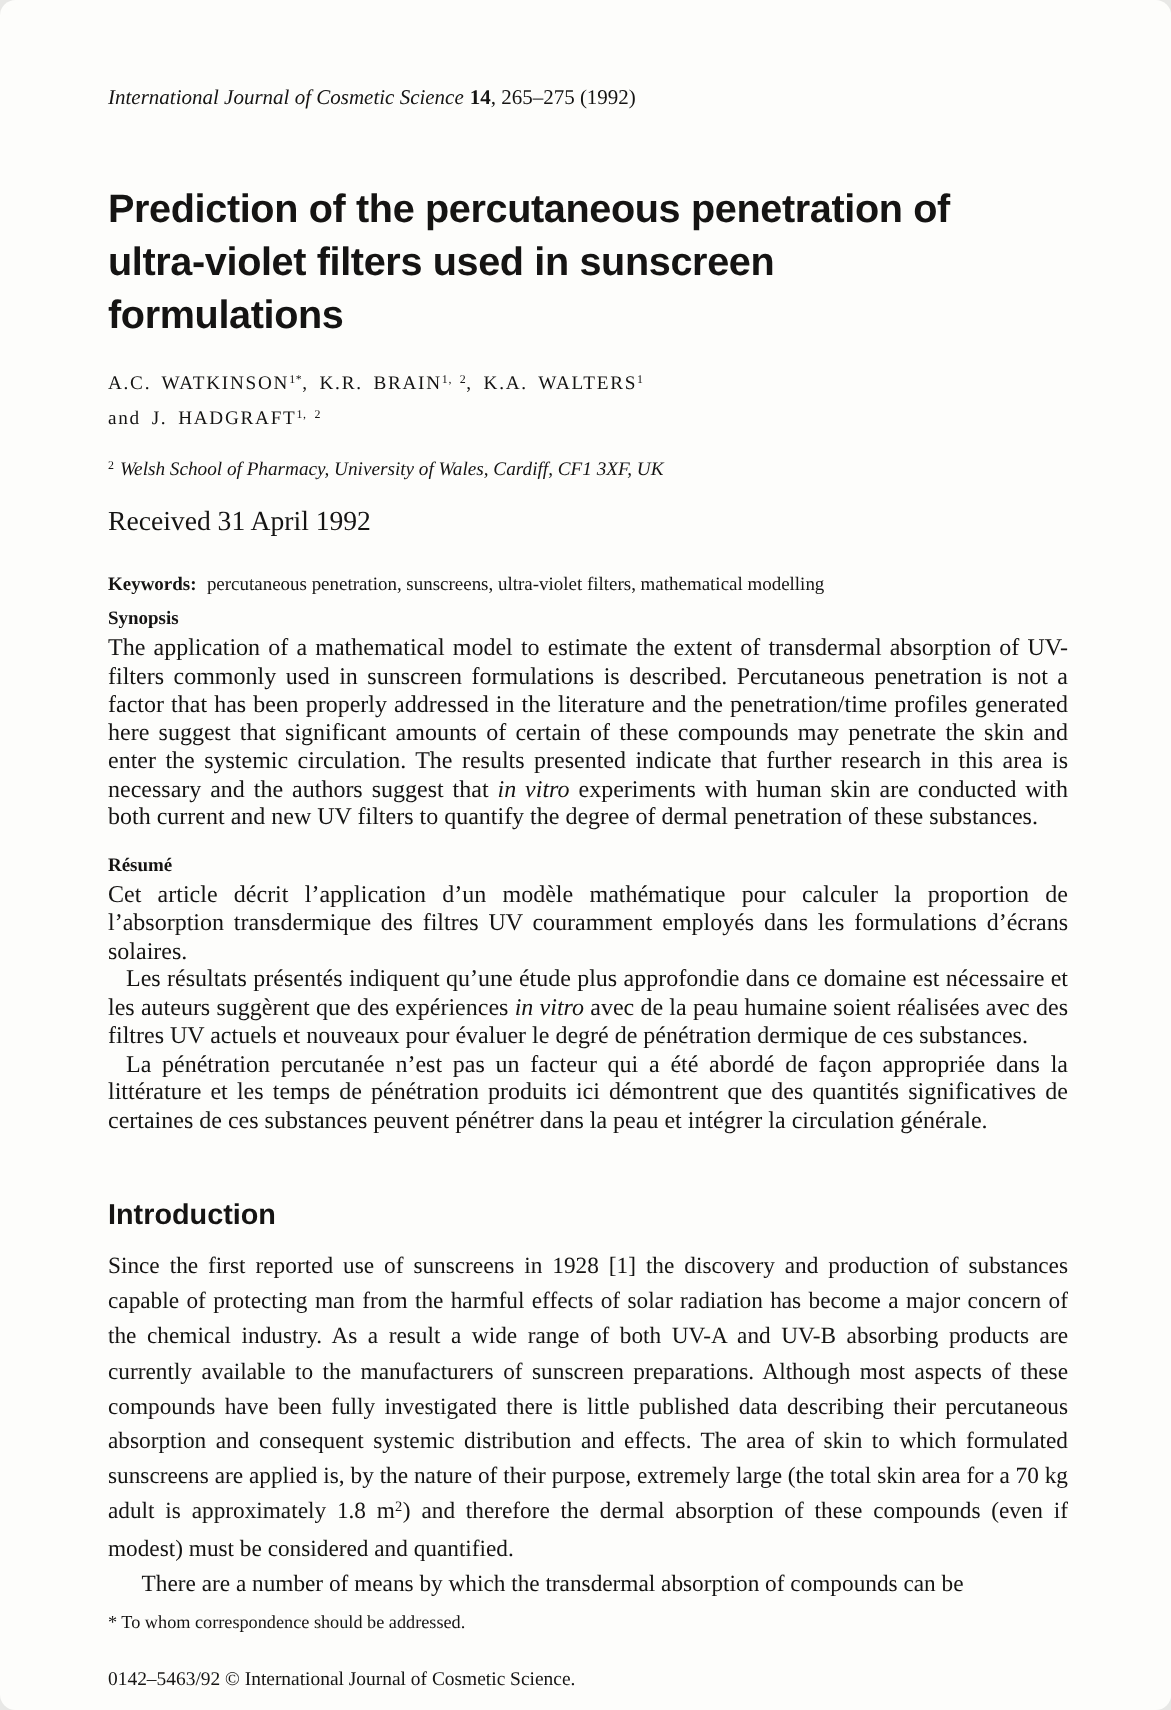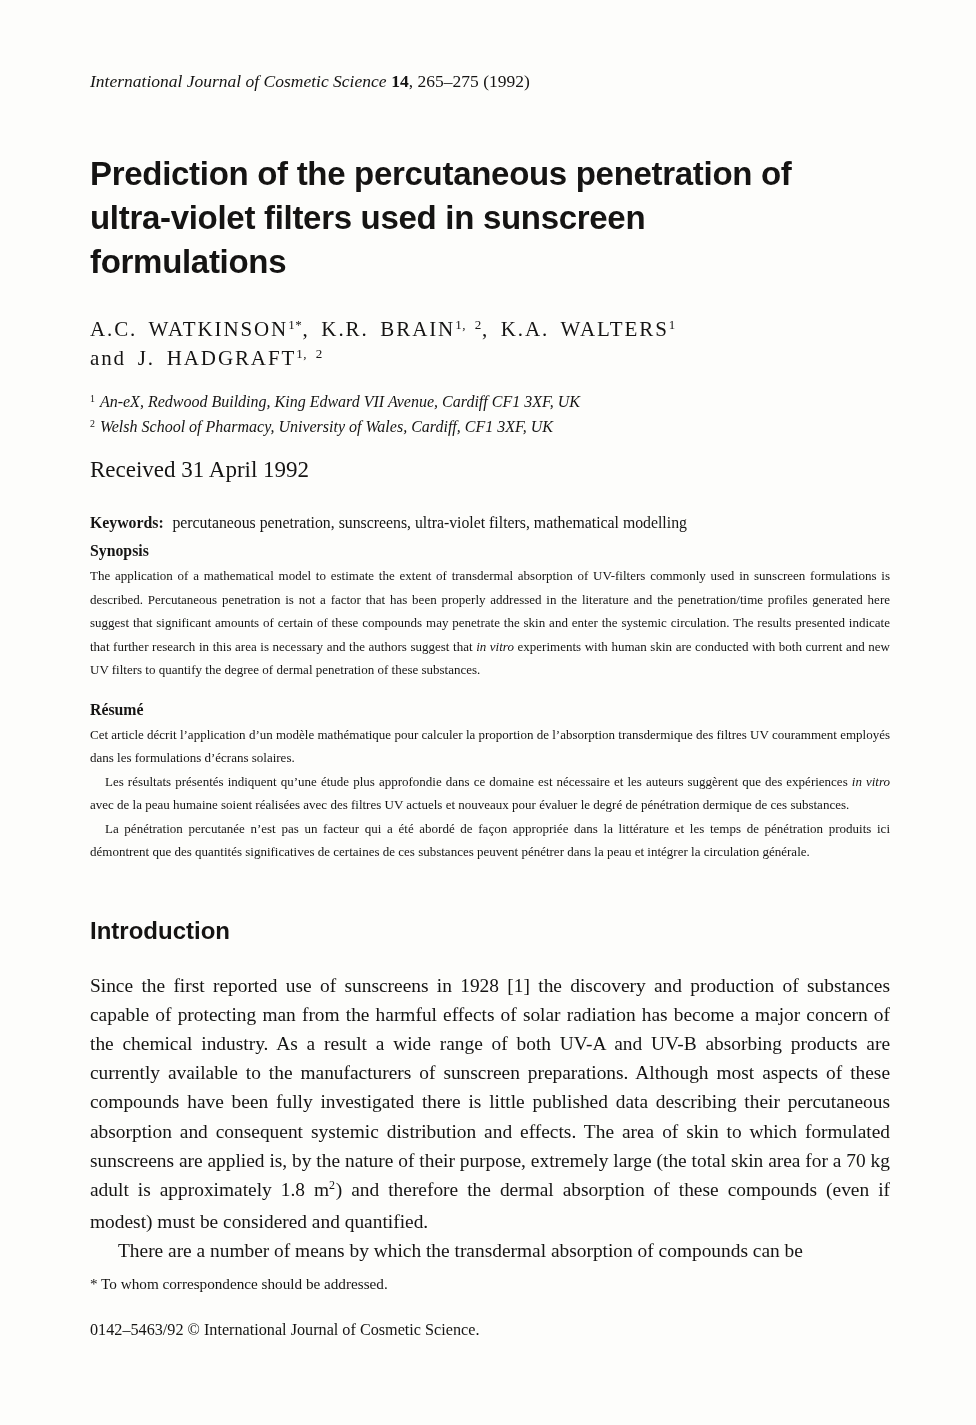--- a/index.html
+++ b/index.html
@@ -7,20 +7,21 @@
   .page {
     position: relative;
     width: 976px;
     height: 1425px;
     margin: 0 auto;
     background: #fdfdfb;
     color: #151413;
     padding: 70px 86px 0 90px;
     overflow: hidden;
     font-family: "Liberation Serif", "DejaVu Serif", serif;
+    border-radius: 13px;
   }
   
   .journal-line {
     font-size: 17.5px;
     line-height: 22px;
     white-space: nowrap;
   }
   .journal-line .jname { font-style: italic; }
   .journal-line .jvol  { font-weight: bold; margin-left: 0.28em; }
   
@@ -28,22 +29,22 @@
     margin-top: 60px;
     font-family: "Liberation Sans", "DejaVu Sans", sans-serif;
     font-weight: bold;
     font-size: 33px;
     letter-spacing: -0.3px;
     line-height: 44px;
   }
   .title .title-line { display: block; }
   
   .authors {
-    margin-top: 32px;
-    font-size: 21px;
+    margin-top: 22px;
+    font-size: 16px;
     line-height: 27px;
     letter-spacing: 0.09em;
     word-spacing: 0.22em;
     font-weight: normal;
   }
   .authors sup, .affil sup, .body-sup {
     font-size: 62%;
     vertical-align: baseline;
     position: relative;
     top: -0.55em;
@@ -64,38 +65,38 @@
   .keywords { margin-top: 30px; font-size: 15.8px; line-height: 22px; }
   .keywords .kw-label { font-weight: bold; margin-right: 0.55em; }
   .abs-heading {
     margin-top: 6px;
     font-size: 15.8px;
     line-height: 22px;
     font-weight: bold;
   }
   .abs-body {
     margin-top: 2px;
-    font-size: 13px;
+    font-size: 20px;
     line-height: 23.5px;
     text-align: justify;
   }
   .abs-body p { margin: 0; }
   .abs-body p.indented { text-indent: 15px; }
   .it { font-style: italic; }
   .resume-heading { margin-top: 17px; }
   
   .section-heading {
     margin-top: 52px;
     font-family: "Liberation Sans", "DejaVu Sans", sans-serif;
     font-weight: bold;
     font-size: 24px;
     line-height: 30px;
   }
   .section-body {
-    margin-top: 25px;
+    margin-top: 13px;
     font-size: 19.4px;
     line-height: 29.2px;
     text-align: justify;
   }
   .section-body p { margin: 0; }
   .section-body p.indented { text-indent: 28px; }
   
   .footnote { margin-top: 7px; font-size: 15.2px; line-height: 21px; }
   .footer-line { margin-top: 25px; font-size: 16.2px; line-height: 22px; }
 </style>
@@ -111,21 +112,20 @@
     <span class="title-line">ultra-violet filters used in sunscreen</span>
     <span class="title-line">formulations</span>
   </h1>
 
   <div class="authors">
     <span class="author-line"><span>A.C.  WATKINSON</span><sup>1*</sup><span>, </span><span>K.R.  BRAIN</span><sup>1, 2</sup><span>, </span><span>K.A.  WALTERS</span><sup>1</sup></span>
     <span class="author-line"><span>and  J.  HADGRAFT</span><sup>1, 2</sup></span>
   </div>
 
   <div class="affils">
-    <p class="affil"><sup>1</sup><span>An-eX, Redwood Building, King Edward VII Avenue, Cardiff CF1 3XF, UK</span></p>
     <p class="affil"><sup>2</sup><span>Welsh School of Pharmacy, University of Wales, Cardiff, CF1 3XF, UK</span></p>
   </div>
 
   <p class="received">Received 31 April 1992</p>
 
   <p class="keywords"><span class="kw-label">Keywords:</span><span>percutaneous penetration, sunscreens, ultra-violet filters, mathematical modelling</span></p>
 
   <h2 class="abs-heading">Synopsis</h2>
   <div class="abs-body">
     <p><span>The application of a mathematical model to estimate the extent of transdermal absorption of UV-filters commonly used in sunscreen formulations is described. Percutaneous penetration is not a factor that has been properly addressed in the literature and the penetration/time profiles generated here suggest that significant amounts of certain of these compounds may penetrate the skin and enter the systemic circulation. The results presented indicate that further research in this area is necessary and the authors suggest that </span><span class="it">in vitro</span><span> experiments with human skin are conducted with both current and new UV filters to quantify the degree of dermal penetration of these substances.</span></p>

